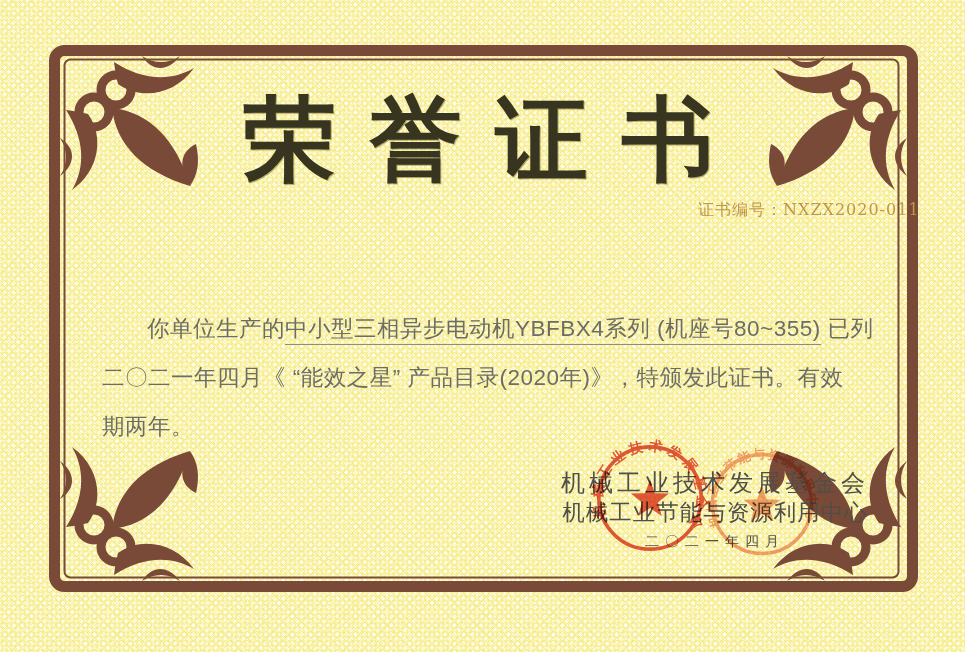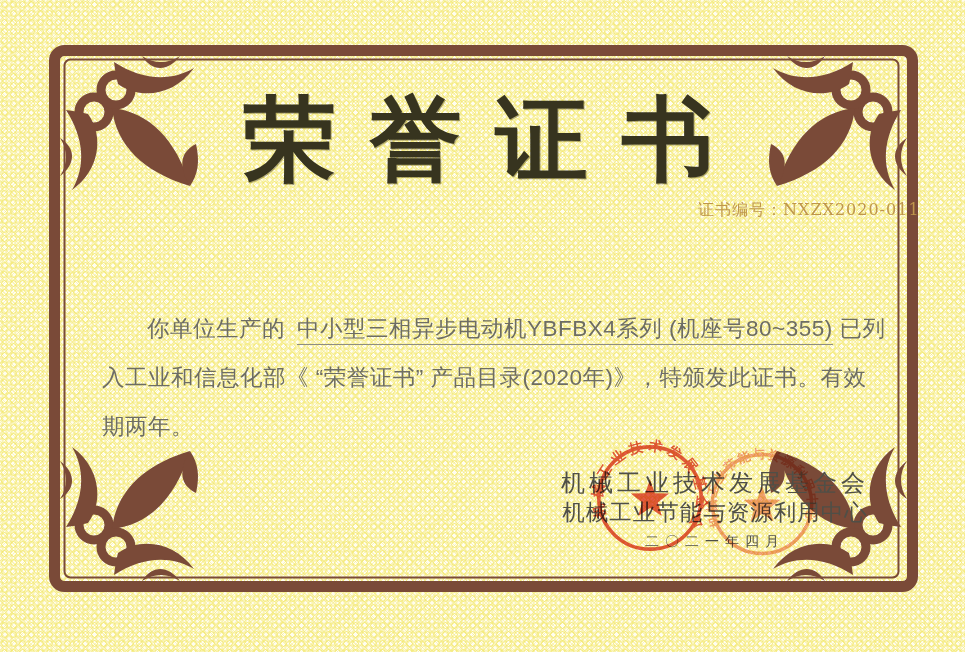--- a/index.html
+++ b/index.html
@@ -50,21 +50,20 @@
   }
   .body-text{
     position:absolute;left:102px;top:304px;width:795px;
     font-size:22.5px;color:var(--ink-body);
   }
   .body-text p{line-height:49px;letter-spacing:.5px;}
   .body-text p.l1{text-indent:45px;}
   .body-text .u{
     border-bottom:1.5px solid #8d8d83;
     padding-bottom:3px;
-    margin-left:12px;
   }
   .issuer{
     position:absolute;left:535px;top:468px;width:360px;
     text-align:center;color:var(--ink-issuer);
   }
   .issuer .org1{font-size:24px;letter-spacing:4px;line-height:30px;}
   .issuer .org2{font-size:22.5px;letter-spacing:1px;line-height:29px;}
   .issuer .date{font-size:14px;letter-spacing:6px;line-height:29px;}
   .stamp{
     position:absolute;mix-blend-mode:multiply;pointer-events:none;
@@ -108,21 +107,21 @@
 
   <h1 class="title">荣誉证书</h1>
 
   <div class="cert-no">
     <span>证书编号：</span><span>NXZX2020-011</span>
   </div>
 
 
   <div class="body-text">
     <p class="l1"><span>你单位生产的</span><span class="u">中小型三相异步电动机YBFBX4系列 (机座号80~355)</span><span> 已列</span></p>
-    <p>入工业和信息化部《 “荣誉证书” 产品目录(2020年)》，特颁发此证书。有效</p>
+    <p>二〇二一年四月《 “能效之星” 产品目录(2020年)》，特颁发此证书。有效</p>
     <p>期两年。</p>
   </div>
 
   <div class="issuer">
     <div class="org1">机械工业技术发展基金会</div>
     <div class="org2">机械工业节能与资源利用中心</div>
     <div class="date">二〇二一年四月</div>
   </div>
 
   <div class="stamp stamp-1">

